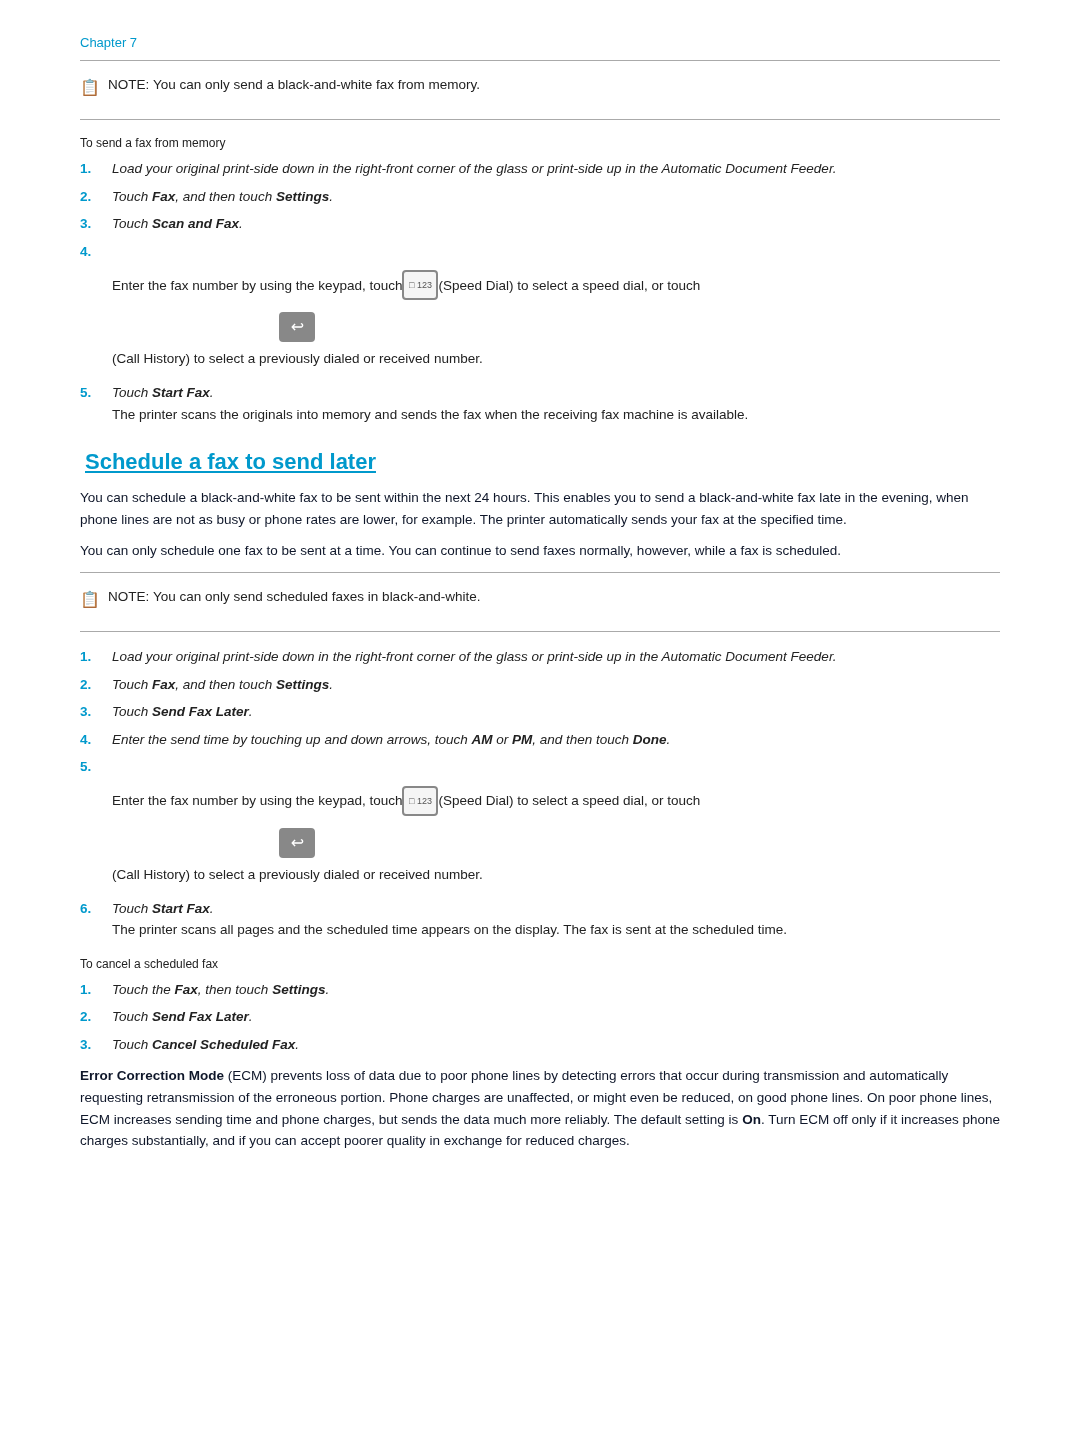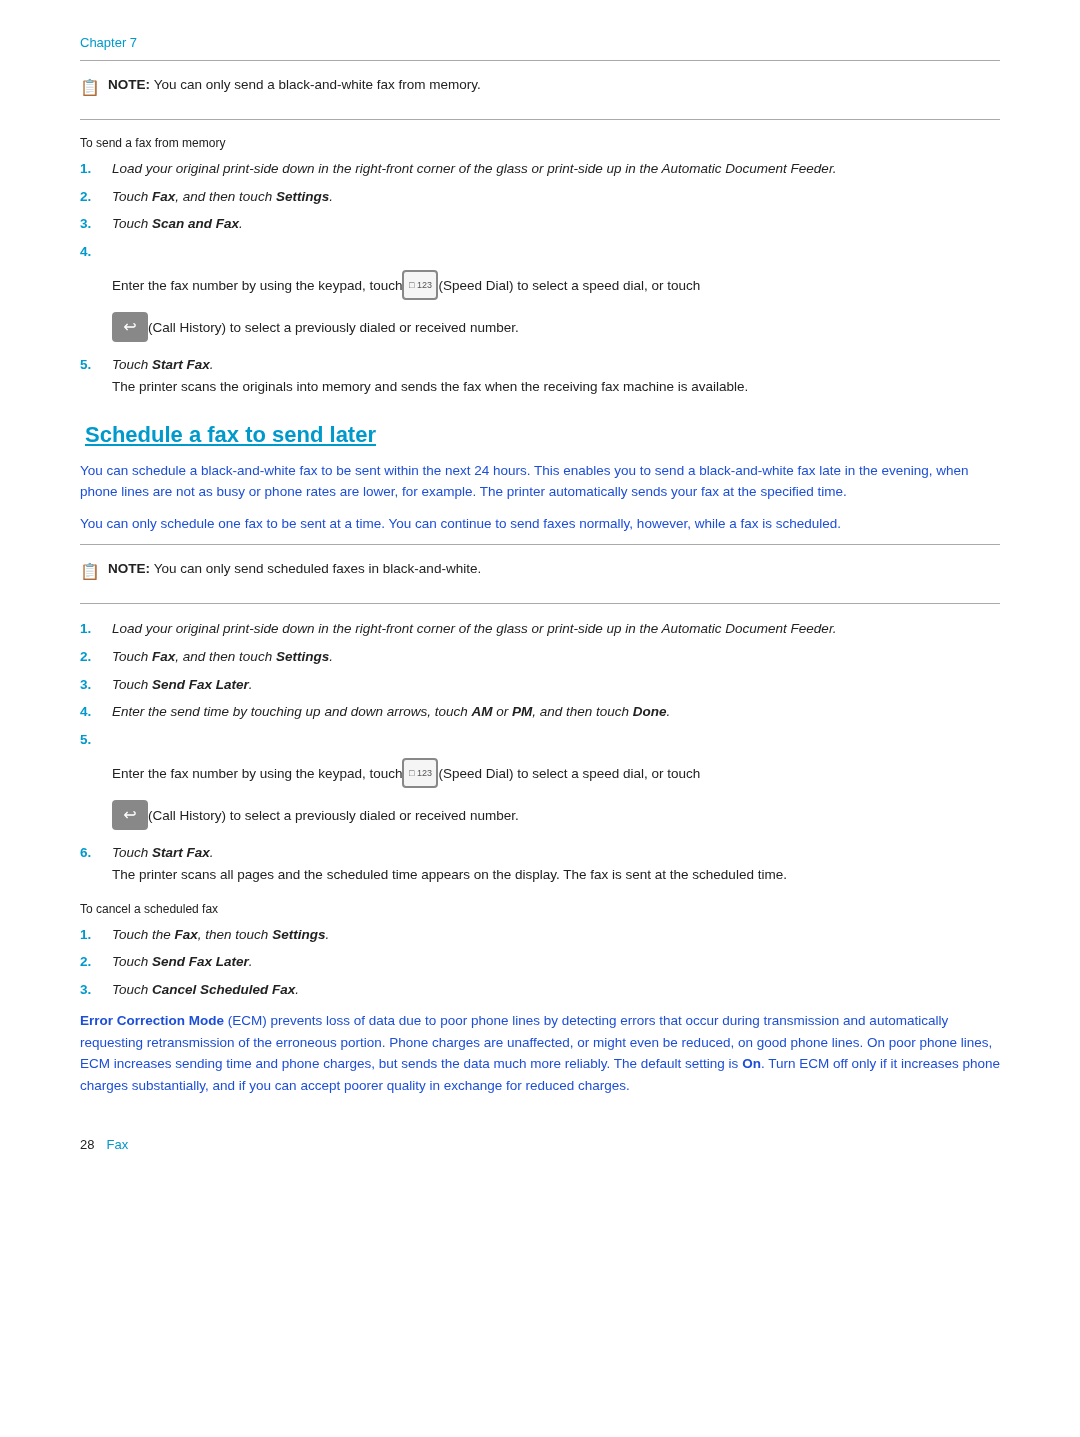--- a/index.html
+++ b/index.html
@@ -37,37 +37,37 @@
       font-size: 16px;
       color: #555;
       margin-top: 1px;
       flex-shrink: 0;
     }
     .note-text {
       font-size: 13.5px;
       color: #222;
     }
     .note-text strong {
-      font-weight: bold;
+      font-weight: normal;
     }
     .bottom-divider {
       border: none;
       border-bottom: 1px solid #aaa;
       margin-bottom: 14px;
     }
     .section-title {
       font-size: 22px;
       font-weight: bold;
       color: #0099cc;
       margin: 24px 0 12px 5px;
       text-decoration: underline;
     }
     .body-text {
       font-size: 13.5px;
-      color: #1d4ed8;
+      color: #0f172a;
       line-height: 1.6;
       margin-bottom: 10px;
       margin-left: 0;
     }
     .sub-heading {
       font-weight: normal;
       font-size: 12px;
       margin: 16px 0 8px 0;
     }
     .numbered-list {
@@ -100,22 +100,24 @@
       align-items: center;
       gap: 0;
       flex-wrap: wrap;
       font-size: 13.5px;
     }
     .call-history-block {
       margin-left: 32px;
       margin-top: 6px;
       display: flex;
       align-items: center;
+      gap: 6px;
       font-size: 13.5px;
       margin-bottom: 6px;
+      flex-direction: column;
     }
     
     .speed-dial-icon {
       display: inline-block;
       width: 36px;
       height: 30px;
       border: 2px solid #888;
       border-radius: 4px;
       background: #f5f5f5;
       position: relative;
@@ -321,18 +323,14 @@
         Touch <strong>Cancel Scheduled Fax</strong>.
       </span>
     </li>
   </ol>
 
 
   <p class="body-text">
     <strong>Error Correction Mode</strong> (ECM) prevents loss of data due to poor phone lines by detecting errors that occur during transmission and automatically requesting retransmission of the erroneous portion. Phone charges are unaffected, or might even be reduced, on good phone lines. On poor phone lines, ECM increases sending time and phone charges, but sends the data much more reliably. The default setting is <strong>On</strong>. Turn ECM off only if it increases phone charges substantially, and if you can accept poorer quality in exchange for reduced charges.
   </p>
 
-  <div class="footer">
-    <span class="footer-page">28</span>
-    <span>Fax</span>
-  </div>
 
 </div>
 
 </body></html>

